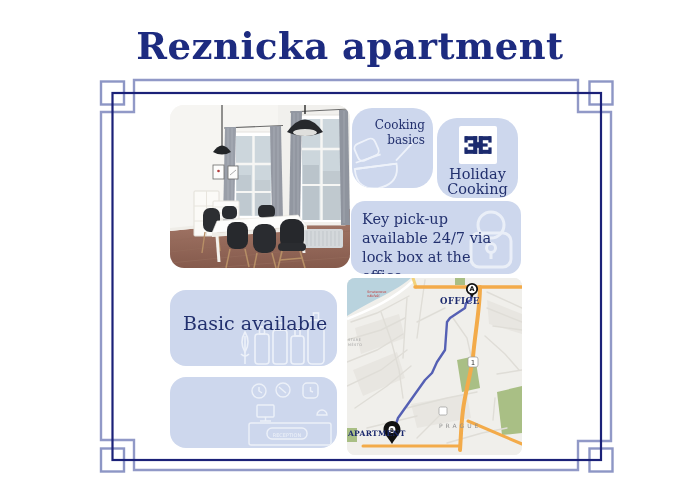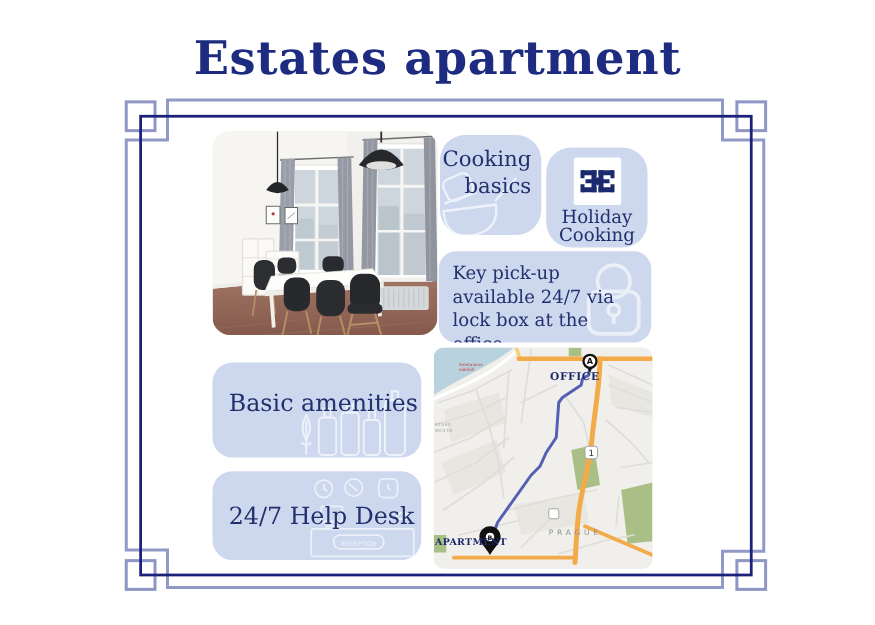--- a/index.html
+++ b/index.html
@@ -15,21 +15,21 @@
     font-size:37px;font-weight:700;color:#1d2b80;letter-spacing:.5px;
   }
   
   .card{position:absolute;background:#cdd7ed;overflow:hidden;}
   #card-cooking{left:352px;top:108px;width:81px;height:80px;border-radius:20px;}
   #card-holiday{left:437px;top:118px;width:81px;height:80px;border-radius:20px;}
   #card-key{left:351px;top:201px;width:170px;height:73px;border-radius:14px;}
   #card-amenities{left:170px;top:290px;width:167px;height:76px;border-radius:16px;}
   #card-helpdesk{left:170px;top:377px;width:167px;height:71px;border-radius:16px;}
   .card .txt{position:relative;color:#22306e;z-index:2;}
-  #card-cooking .txt{ text-align:right;font-size:17px;line-height:1.25;padding:10px 8px 0 0;}
+  #card-cooking .txt{ text-align:right;font-size:12px;line-height:1.25;padding:10px 8px 0 0;}
   #card-holiday .txt{ text-align:center;font-size:14.5px;line-height:1.05;margin-top:3px;}
   #card-key .txt{font-size:14.5px;line-height:1.3;padding:9px 0 0 11px;width:152px;}
   #card-amenities .txt{font-size:19px;padding:22px 0 0 13px;}
   #card-helpdesk .txt{font-size:19px;padding:25px 0 0 13px;}
   .icon-svg{position:absolute;z-index:1;}
   #logo-box{
     width:38px;height:38px;background:#ffffff;margin:8px auto 0 auto;
     display:flex;align-items:center;justify-content:center;border-radius:2px;
   }
   
@@ -46,21 +46,21 @@
 
 <svg id="frame" class="abs" width="700" height="500" viewBox="0 0 700 500">
   <path d="M134,80 H578 V112 H611 V441 H578 V470 H134 V440 H101 V112 H134 Z" fill="none" stroke="#9199c7" stroke-width="2.4"></path>
   <rect x="101" y="81.5" width="23" height="23" fill="none" stroke="#8d96c5" stroke-width="2.4"></rect>
   <rect x="589.5" y="81.5" width="23" height="23" fill="none" stroke="#8d96c5" stroke-width="2.4"></rect>
   <rect x="101" y="448.5" width="23" height="23" fill="none" stroke="#8d96c5" stroke-width="2.4"></rect>
   <rect x="589.5" y="448.5" width="23" height="23" fill="none" stroke="#8d96c5" stroke-width="2.4"></rect>
   <rect x="112.5" y="93" width="488.5" height="367" fill="none" stroke="#1b2178" stroke-width="2.2"></rect>
 </svg>
 
-<div id="title" class="abs content">Estates apartment</div>
+<div id="title" class="abs content">Reznicka apartment</div>
 
 <div id="photo" class="abs content">
   <svg width="180" height="163" viewBox="0 0 180 163">
     <defs>
       <linearGradient id="floorG" x1="0" y1="0" x2="0" y2="1">
         <stop offset="0" stop-color="#a87c6c"></stop>
           <stop offset="1" stop-color="#855a4c"></stop>
       </linearGradient>
     </defs>
     <rect width="180" height="163" fill="#f6f5f2"></rect>
@@ -331,34 +331,33 @@
       <rect x="18" y="26" width="14" height="30" rx="3"></rect>
       <rect x="22.5" y="19" width="5" height="7"></rect>
       <rect x="36" y="22" width="14" height="34" rx="3"></rect>
       <rect x="40.5" y="15" width="5" height="7"></rect>
       <rect x="54" y="28" width="13" height="28" rx="3"></rect>
       <rect x="58" y="21" width="5" height="7"></rect>
       <rect x="71" y="12" width="16" height="44" rx="4"></rect>
       <rect x="76.5" y="5" width="5" height="7"></rect>
     </g>
   </svg>
-  <div class="txt">Basic amenities</div>
+  <div class="txt">Basic available</div>
 </div>
 
 <div id="card-helpdesk" class="card content">
   <svg class="icon-svg" style="right:4px;top:4px;" width="88" height="66" viewBox="0 0 88 66">
     <g fill="none" stroke="#eef2f9" stroke-width="1.4" opacity="0.95">
       <circle cx="14" cy="10" r="7"></circle>
       <path d="M14,6 V10 L17,12"></path>
       <circle cx="38" cy="9" r="7"></circle>
       <path d="M34,6 L41,12"></path>
       <rect x="58" y="2" width="15" height="15" rx="4"></rect>
       <path d="M65.5,6 V10 L68,11"></path>
       <rect x="12" y="24" width="17" height="12" rx="1"></rect>
       <path d="M20.5,36 V40 M15,40 H26"></path>
       <path d="M72,34 a5,5 0 0 1 10,0 Z"></path>
       <rect x="4" y="42" width="82" height="22" rx="2"></rect>
       <rect x="22" y="47" width="40" height="11" rx="5"></rect>
     </g>
     <text x="42" y="55.5" font-size="5" font-family="DejaVu Sans, sans-serif" fill="#eef2f9" text-anchor="middle">RECEPTION</text>
   </svg>
-  <div class="txt">24/7 Help Desk</div>
 </div>
 
 </body></html>

